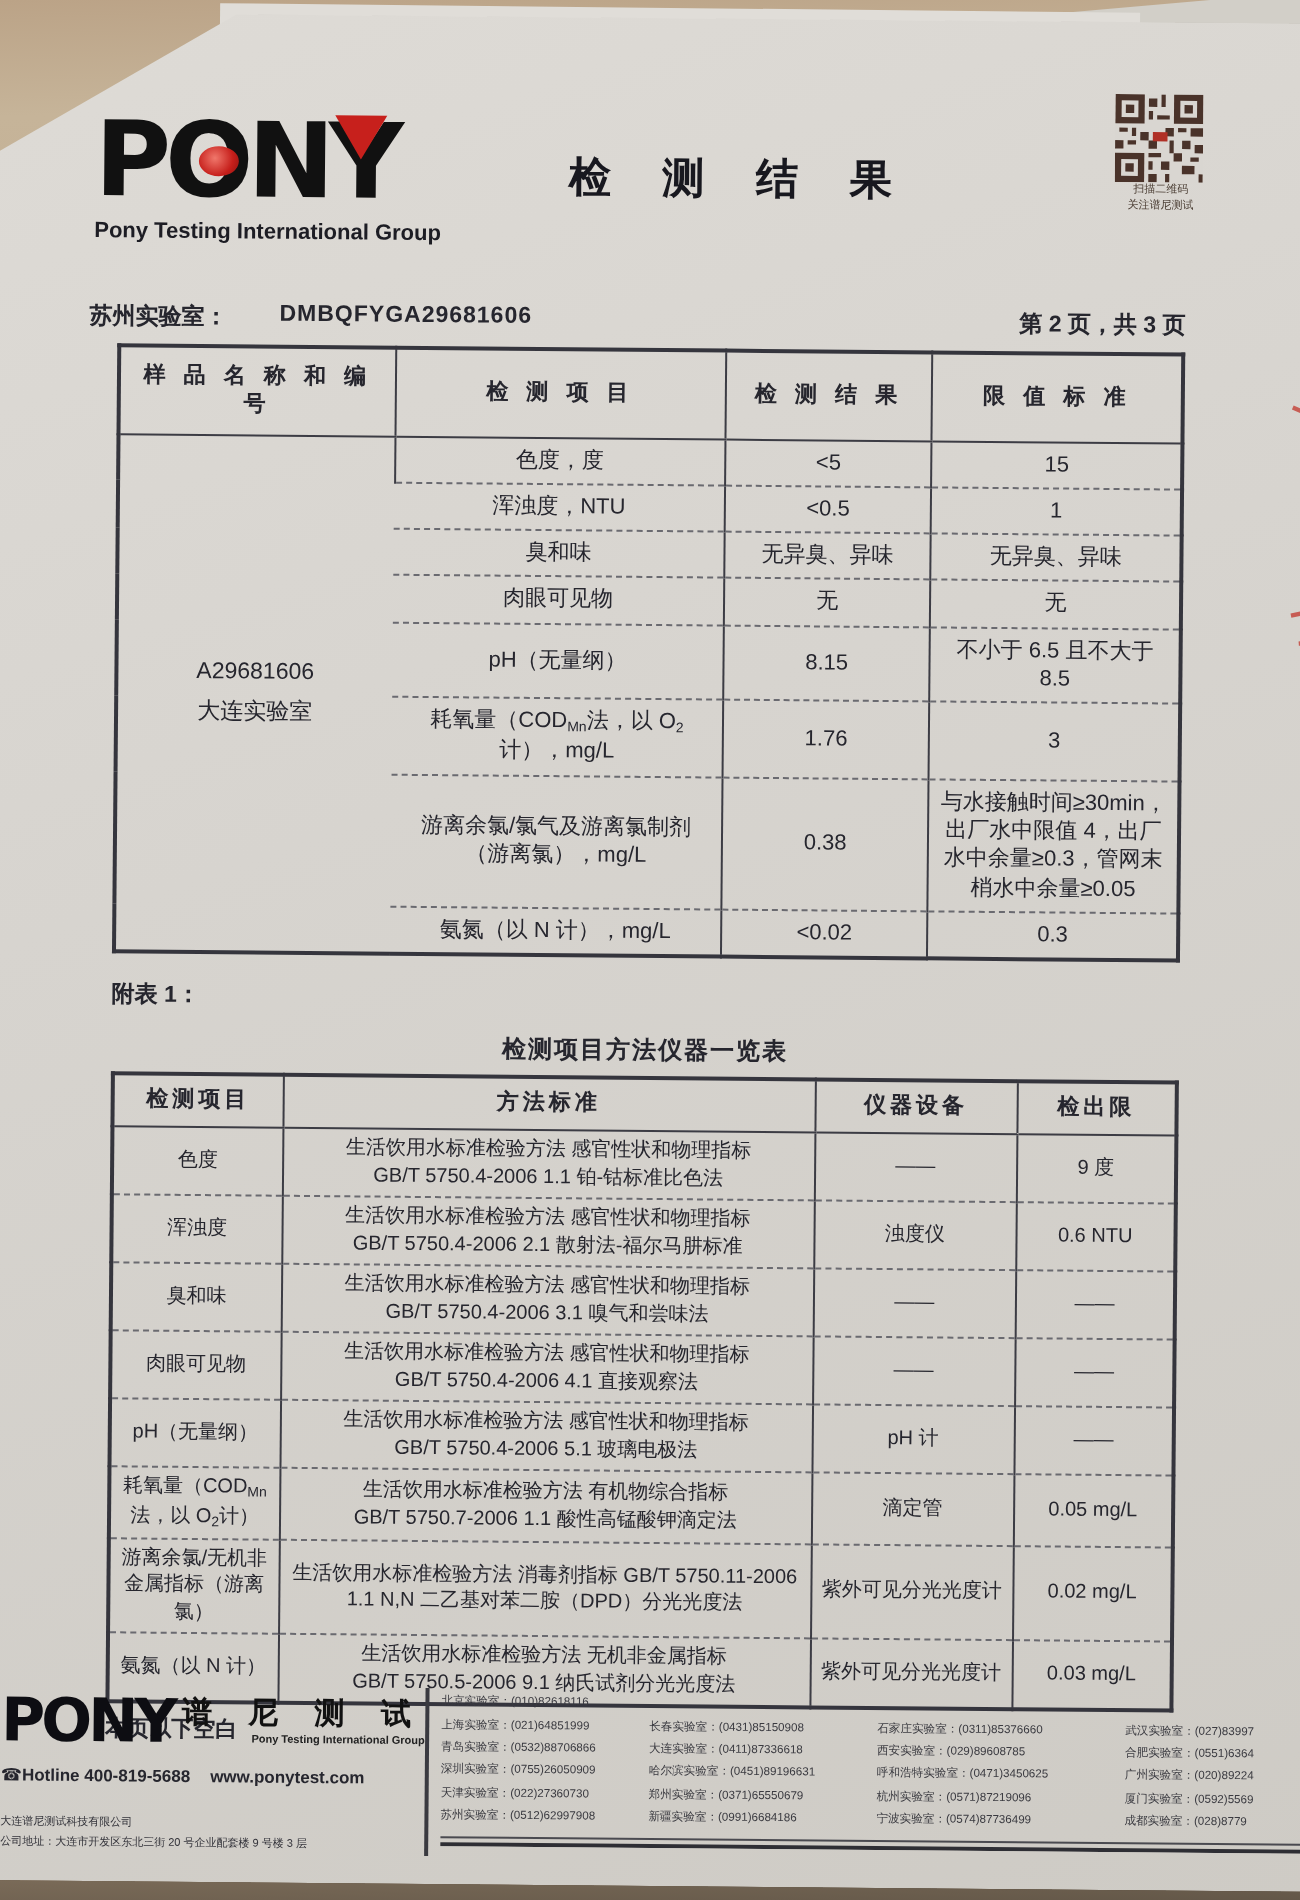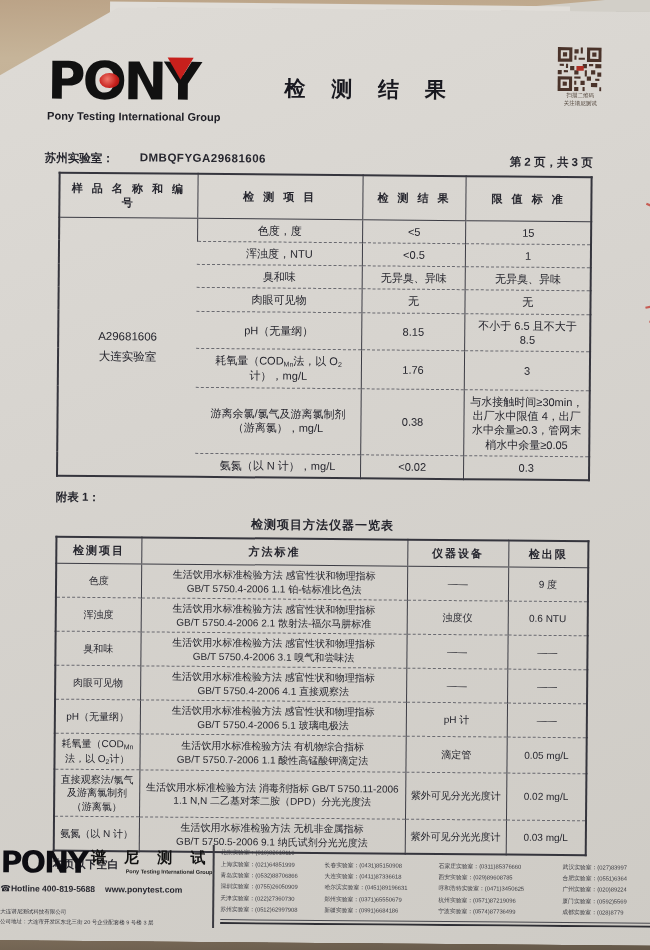--- a/index.html
+++ b/index.html
@@ -286,21 +286,21 @@
       <tr class="dr">
         <td><span>耗氧量（COD</span><sub class="s">Mn</sub><span>法，以 O</span><sub class="s">2</sub><span>计）</span></td>
         <td>
               <div>生活饮用水标准检验方法  有机物综合指标</div>
               <div>GB/T 5750.7-2006 1.1  酸性高锰酸钾滴定法</div>
             </td>
         <td>滴定管</td>
         <td>0.05 mg/L</td>
       </tr>
       <tr class="dr">
-        <td>直接观察法/氯气及游离氯制剂（游离氯）</td>
+        <td>游离余氯/无机非金属指标（游离氯）</td>
         <td>
               <div>生活饮用水标准检验方法  消毒剂指标 GB/T 5750.11-2006</div>
               <div>1.1 N,N 二乙基对苯二胺（DPD）分光光度法</div>
             </td>
         <td>紫外可见分光光度计</td>
         <td>0.02 mg/L</td>
       </tr>
       <tr class="dr">
         <td>氨氮（以 N 计）</td>
         <td>

